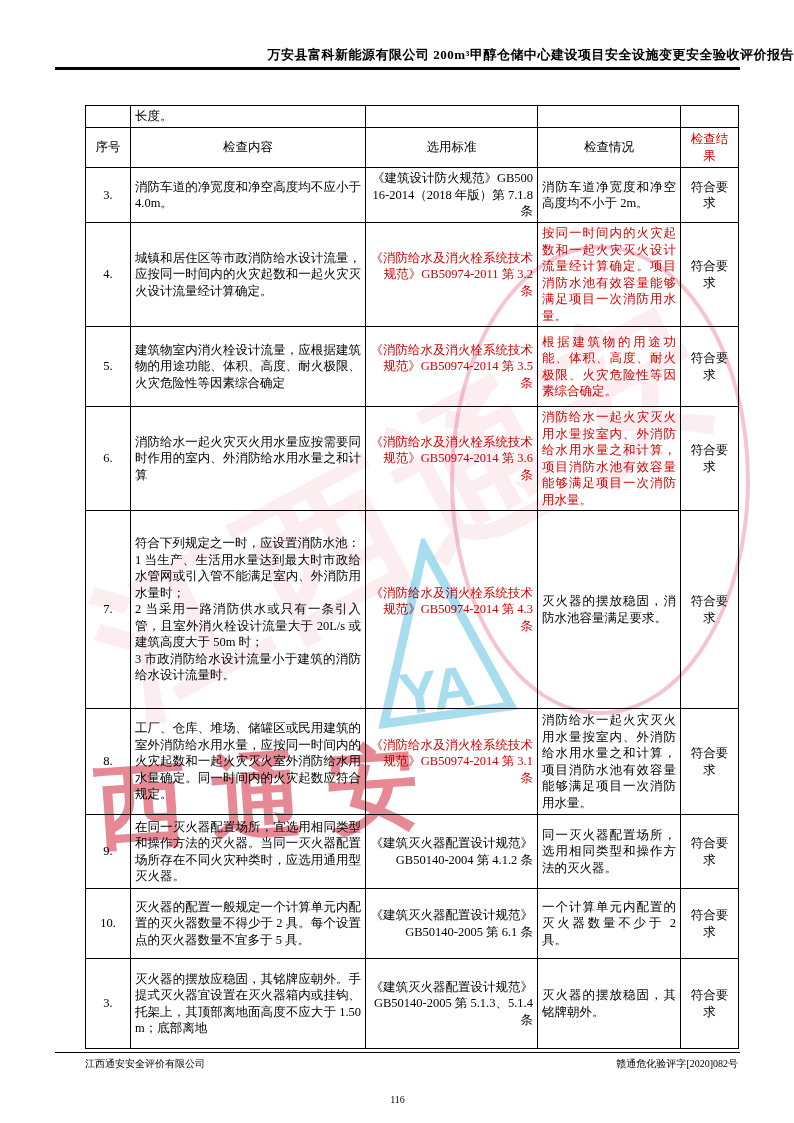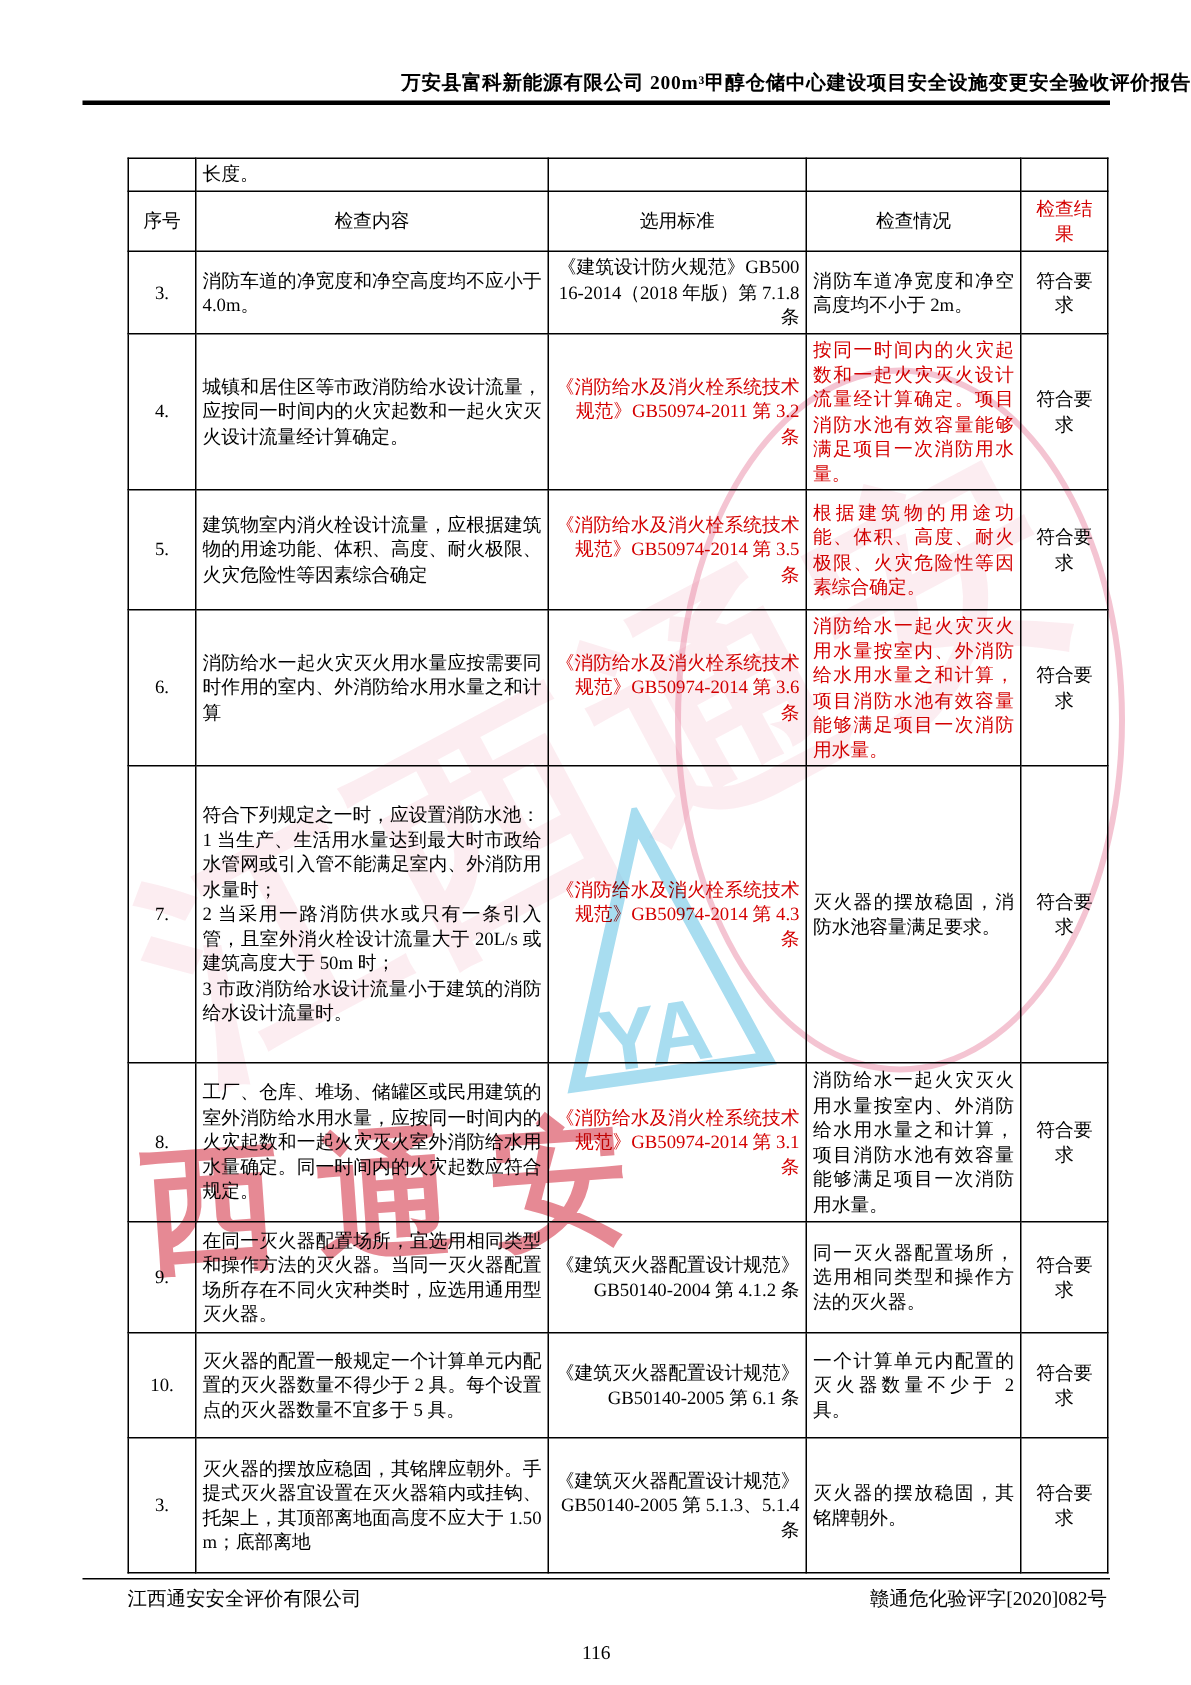--- a/index.html
+++ b/index.html
@@ -49,21 +49,21 @@
   .c-standard { text-align: right; }
   .c-situation{ text-align: justify; }
   .c-result   { text-align: center; }
   .red  { color: #d40000; }
   .preline { white-space: pre-line; }
   
   .doc-footer {
     position: absolute;
     top: 1052px; left: 55px; right: 54px;
     border-top: 1.5px solid #000;
-    font-size: 13px;
+    font-size: 10px;
     font-family: Liberation Serif, serif;
   }
   .doc-footer .inner {
     position: relative;
     display: flex;
     justify-content: space-between;
     padding: 4px 2px 0 30px;
   }
   .doc-footer .pageno {
     position: absolute;

